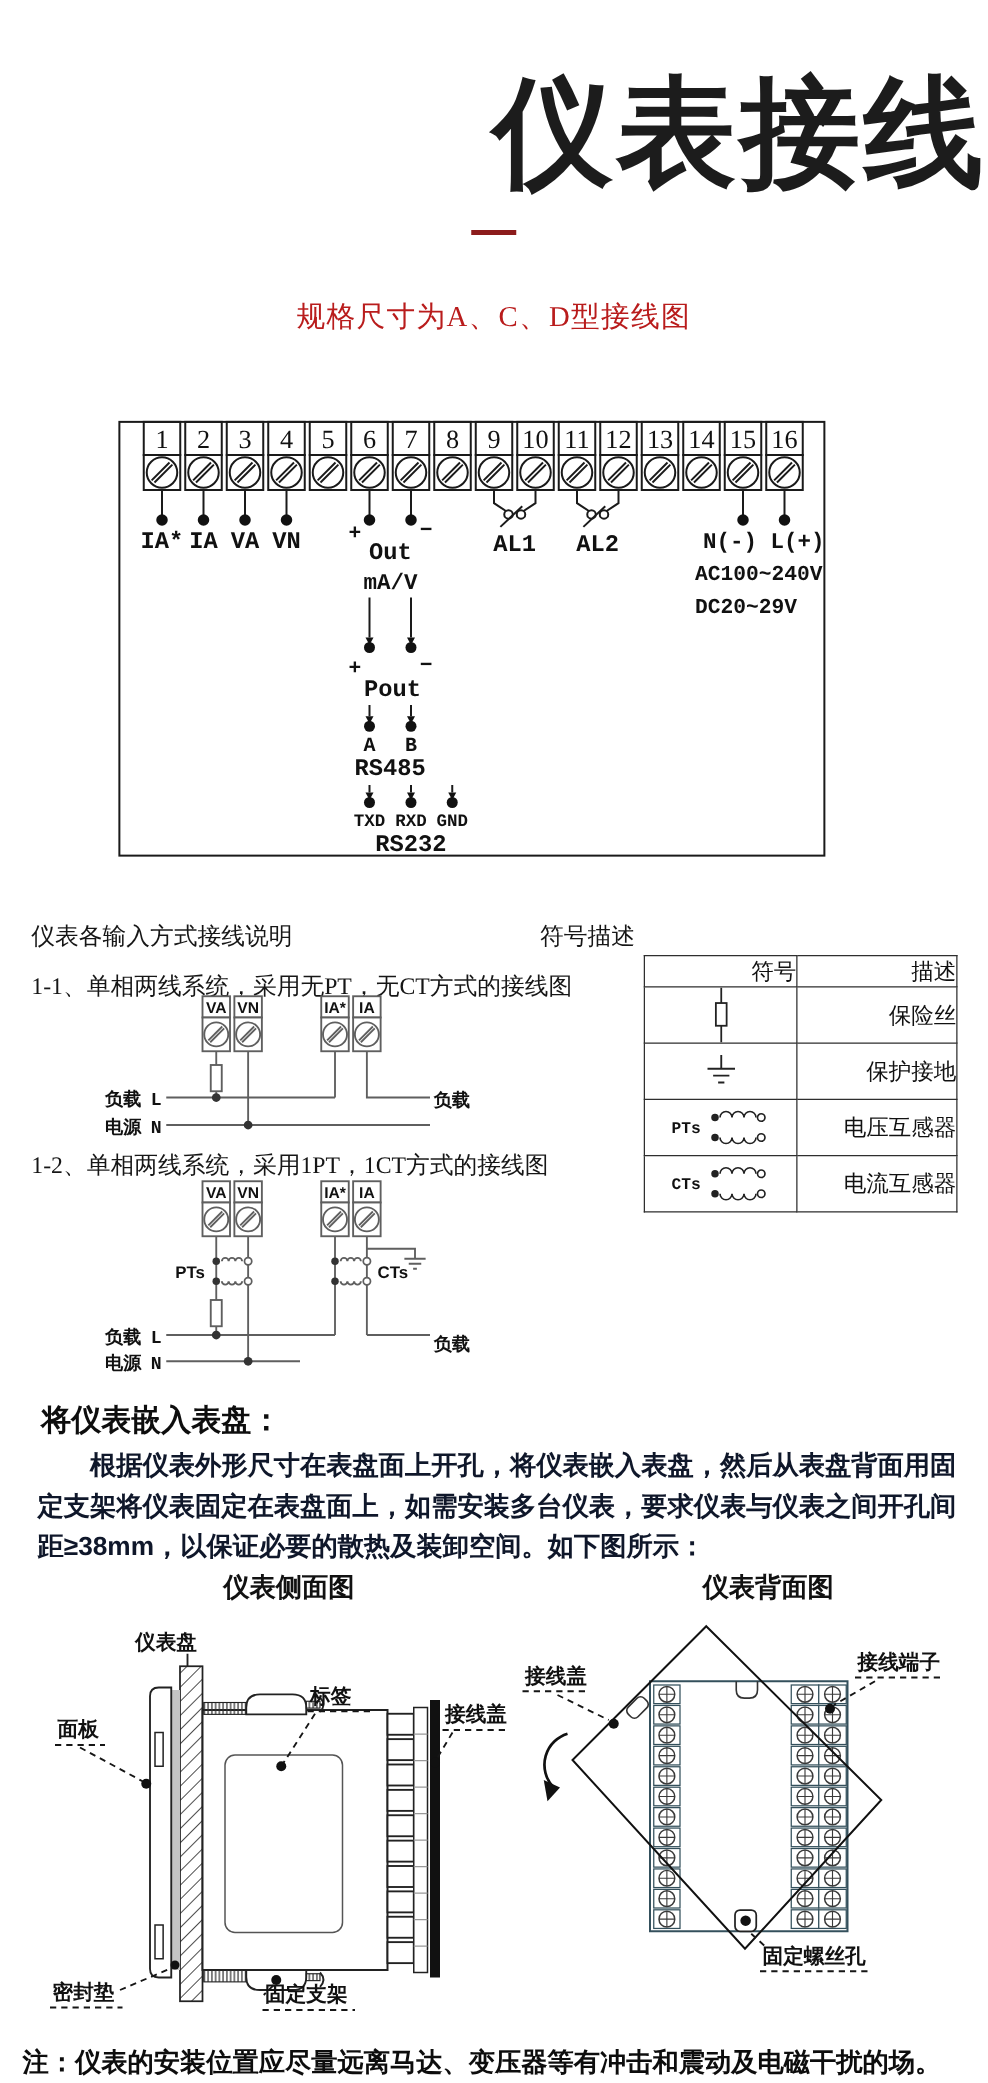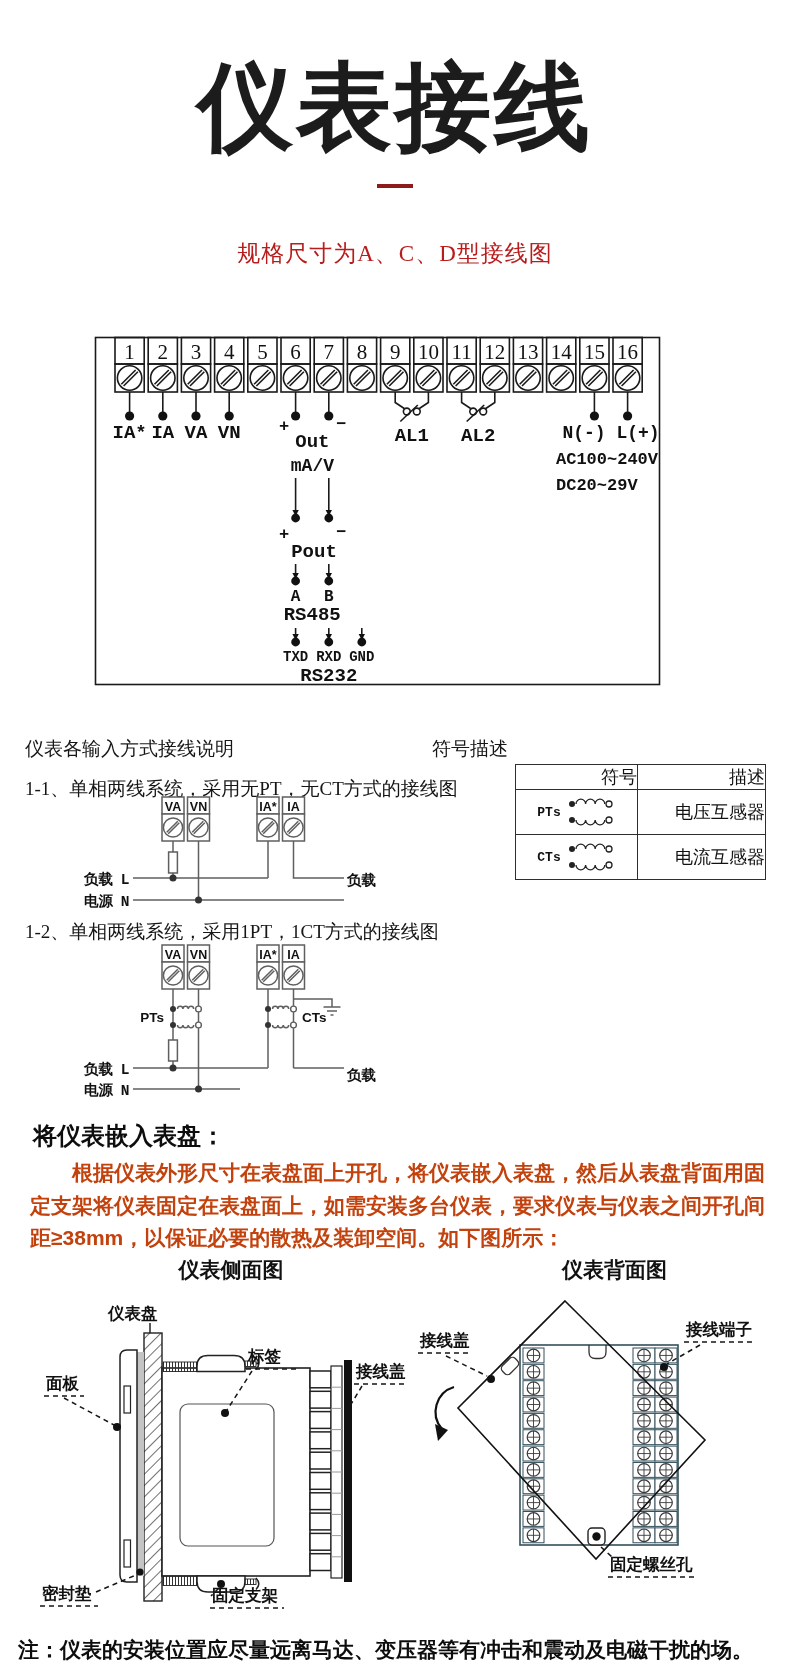--- a/index.html
+++ b/index.html
@@ -1,39 +1,39 @@
 <!DOCTYPE html>
 <html><head>
 <meta charset="utf-8">
 <style>
   *{margin:0;padding:0;box-sizing:border-box}
   html,body{background:#fff}
   body{width:790px;height:1666px;position:relative;overflow:hidden;color:#111;
        font-family:"Liberation Sans","DejaVu Sans",sans-serif}
   .abs{position:absolute}
   
-  .page-title{left:0;top:54px;width:790px;text-align:center;font-size:96px;
+  .page-title{left:0;top:54px;width:790px;text-align:right;font-size:96px;
               font-weight:900;letter-spacing:3px;line-height:1.1;color:#1c1c1c}
   .subtitle{left:0;top:238px;width:790px;text-align:center;font-size:23px;
             font-family:"Liberation Serif","DejaVu Serif",serif;letter-spacing:1px;color:#b91c1c}
   .sec-head{font-family:"Liberation Serif","DejaVu Serif",serif;font-size:19px;color:#161616}
   
   .sym-table{position:absolute;left:515px;top:764px;width:250px;border-collapse:collapse;
              font-family:"Liberation Serif","DejaVu Serif",serif;font-size:18px;color:#111;
              table-layout:fixed}
   .sym-table th,.sym-table td{border:1.3px solid #2e2e2e;text-align:right;
              vertical-align:middle;font-weight:400;padding:0}
   .sym-table th{height:25px}
   .sym-table td{height:45px}
   .symwrap{display:flex;align-items:center;justify-content:center;gap:5px}
   .symlabel{font-family:"Liberation Mono","DejaVu Sans Mono",monospace;font-weight:700;font-size:13px}
   
   .inst-head{left:33px;top:1120px;font-size:24px;font-weight:700;color:#0d0d0d}
   .inst-par{left:30px;top:1157px;width:737px;font-size:21px;font-weight:600;
-            line-height:32.5px;text-indent:2em;color:#c2410c}
+            line-height:32.5px;text-indent:2em;color:#0f172a}
   .fig-title{font-family:"Liberation Serif","DejaVu Serif",serif;font-size:21px;font-weight:700;color:#111}
   .note{left:18px;top:1636px;width:772px;font-size:21px;font-weight:700;color:#0d0d0d}
   
   .ln{stroke:#1a1a1a;stroke-width:1.6;fill:none}
   .lnw{fill:#fff;stroke:#1a1a1a;stroke-width:1.6}
   .gln{stroke:#5f5f5f;stroke-width:1.5;fill:none}
   .glnf{fill:#fff;stroke:#5f5f5f;stroke-width:1.5}
   .glnw{fill:#fff;stroke:#5f5f5f;stroke-width:1.4}
   .tnum{font-family:"Liberation Serif","DejaVu Serif",serif;fill:#111}
   .tmono{font-family:"Liberation Mono","DejaVu Sans Mono",monospace;font-weight:700;fill:#111}
@@ -273,20 +273,46 @@
       <col style="width:122px">
       <col style="width:128px">
     </colgroup>
   <thead>
     <tr>
       <th>符号</th>
       <th>描述</th>
     </tr>
   </thead>
   <tbody>
+    <tr>
+      <td>
+          <span class="symwrap">
+            <svg width="26" height="44" viewBox="0 0 26 46">
+              <line x1="13" y1="0" x2="13" y2="46" stroke="#222" stroke-width="1.5"></line>
+              <rect x="8.5" y="13" width="9" height="19" fill="#fff" stroke="#222" stroke-width="1.5"></rect>
+            </svg>
+          </span>
+        </td>
+      <td>保险丝</td>
+    </tr>
+    <tr>
+      <td>
+          <span class="symwrap">
+            <svg width="30" height="28" viewBox="0 0 30 28">
+              <g stroke="#222" stroke-width="1.5">
+                <line x1="15" y1="1" x2="15" y2="12"></line>
+                <line x1="4" y1="12" x2="26" y2="12"></line>
+                <line x1="8.5" y1="17.5" x2="21.5" y2="17.5"></line>
+                <line x1="12.5" y1="23" x2="17.5" y2="23"></line>
+              </g>
+            </svg>
+          </span>
+        </td>
+      <td>保护接地</td>
+    </tr>
     <tr>
       <td>
           <span class="symwrap">
             <span class="symlabel">PTs</span>
             <svg width="50" height="34" viewBox="0 0 50 34">
               <circle cx="6" cy="9" r="3" fill="#222"></circle>
               <circle cx="6" cy="25" r="3" fill="#222"></circle>
               <circle cx="43" cy="9" r="3" fill="none" stroke="#222" stroke-width="1.3"></circle>
               <circle cx="43" cy="25" r="3" fill="none" stroke="#222" stroke-width="1.3"></circle>
               <path d="M10 9 a4.8 4.8 0 0 1 9.6 0 a4.8 4.8 0 0 1 9.6 0 a4.8 4.8 0 0 1 9.6 0" fill="none" stroke="#222" stroke-width="1.3"></path>

